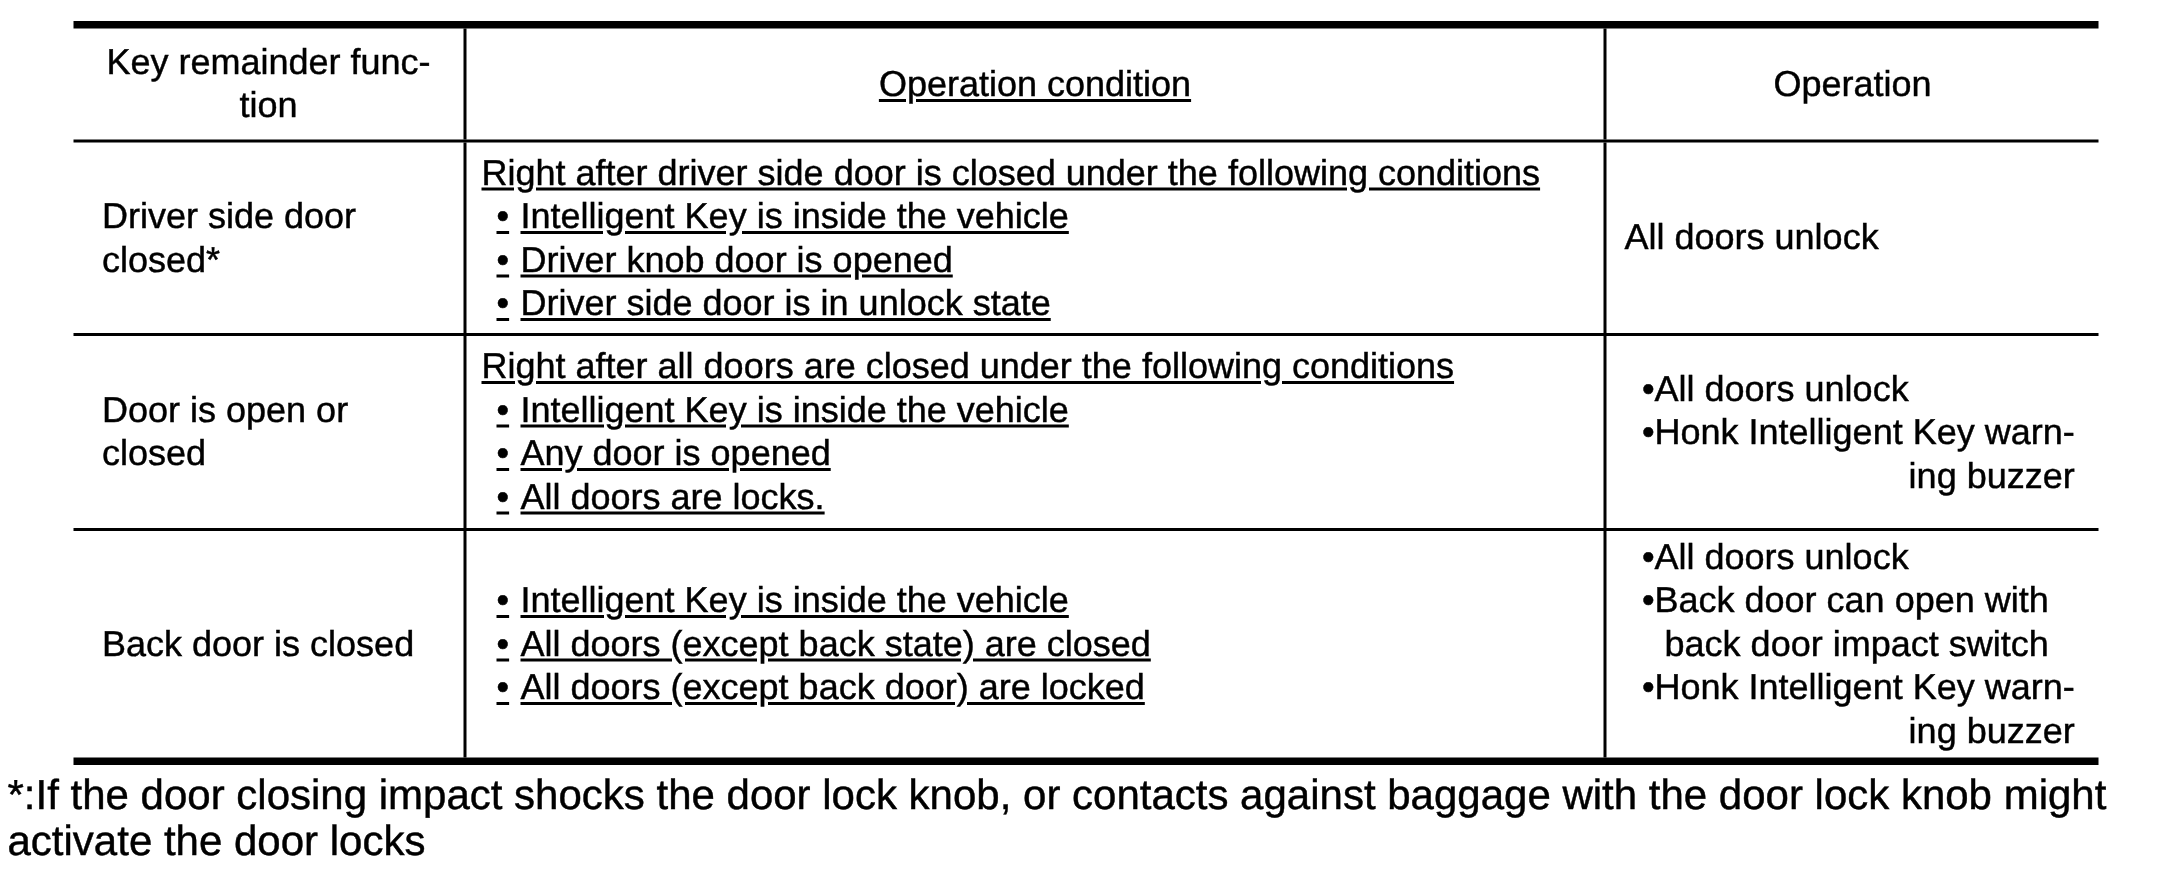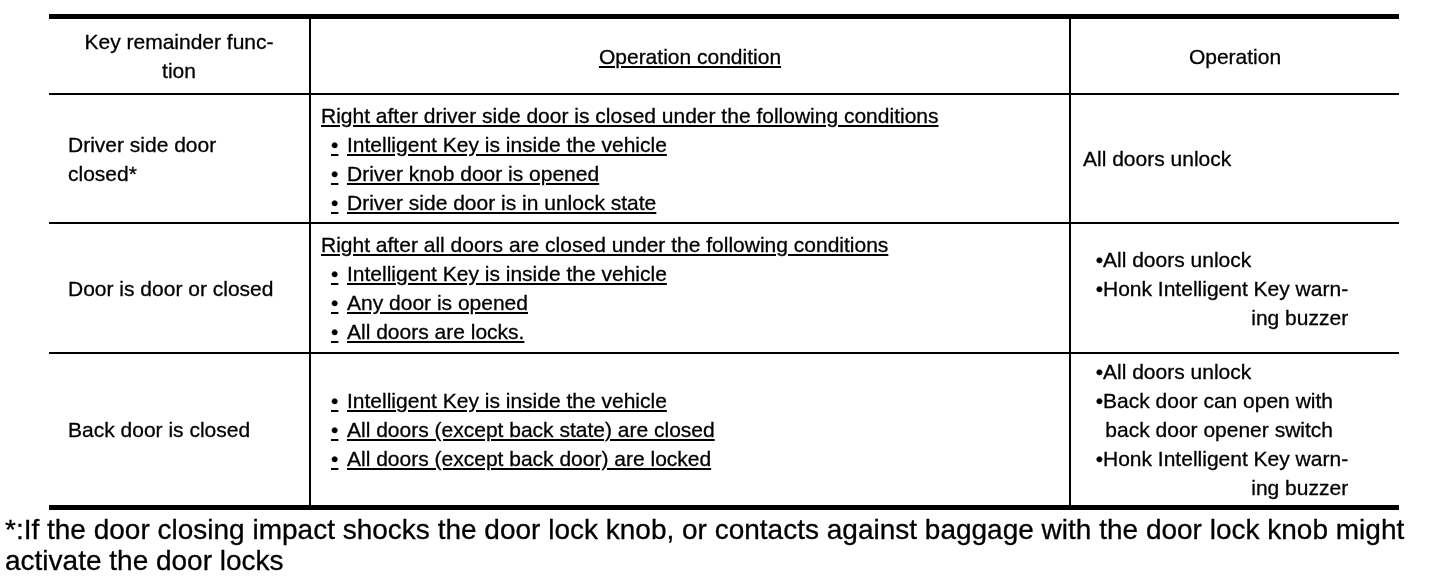--- a/index.html
+++ b/index.html
@@ -17,21 +17,21 @@
     overflow: hidden;
     -webkit-text-stroke: 0.3px #000;
   }
   .tbl {
     position: absolute;
     left: 49px;
     top: 14px;
     width: 1350px;
     border-top: 5px solid #000;
     border-bottom: 5px solid #000;
-    font-size: 21px;
+    font-size: 24px;
     line-height: 29px;
   }
   .row { display: flex; border-bottom: 2px solid #000; }
   .row-r3 { border-bottom: none; }
   .row-header { height: 74px; }
   .row-r1 { height: 127px; }
   .row-r2 { height: 128px; }
   .row-r3 { height: 151px; }
   .cell {
     box-sizing: border-box;
@@ -111,21 +111,21 @@
             </div>
         </div>
       </div>
       <div class="cell c3">
         <div class="pl">All doors unlock</div>
       </div>
     </div>
 
     <div class="row row-r2">
       <div class="cell c1">
-        <div class="pl">Door is door or closed</div>
+        <div class="pl">Door is open or closed</div>
       </div>
       <div class="cell c2">
         <div>
           <div class="pl">Right after all doors are closed under the following conditions</div>
           <div class="list">
 
               <div class="li">
                 <span class="b">•</span>
                 <span class="pl">Intelligent Key is inside the vehicle</span>
               </div>
@@ -188,21 +188,21 @@
         <div class="list">
 
             <div class="li">
               <span class="b">•</span>
               <span class="pl">All doors unlock</span>
             </div>
 
             <div class="li">
               <span class="b">•</span>
               <span class="pl">Back door can open with
-back door opener switch</span>
+back door impact switch</span>
             </div>
 
             <div class="li">
               <span class="b">•</span>
               <span class="pl">Honk Intelligent Key warn-
 ing buzzer</span>
             </div>
           </div>
       </div>
     </div>

